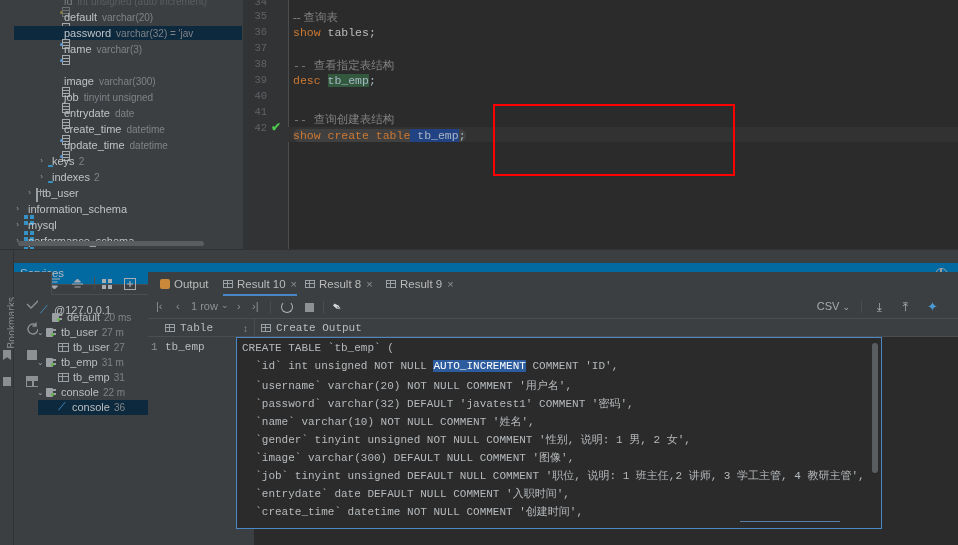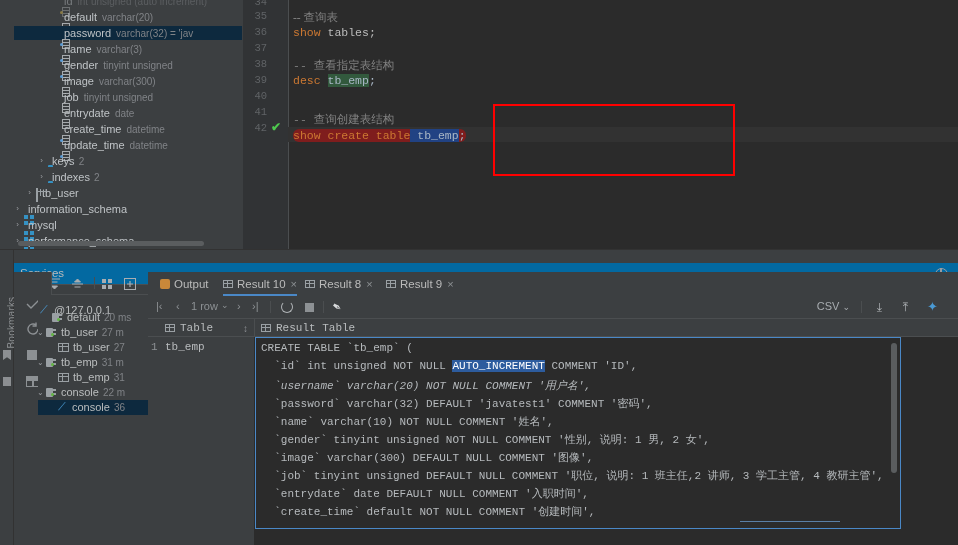--- a/index.html
+++ b/index.html
@@ -53,21 +53,21 @@
   .editor{ position:absolute; left:243px; top:0; width:715px; height:249px; background:#2b2b2b; }
   .gutter{ position:absolute; left:0; top:0; width:45px; height:249px; background:#313335; }
   .gline{ position:absolute; right:21px; font-family:"Liberation Mono", monospace; font-size:10.5px; color:#606366; text-align:right; }
   .gcheck{ position:absolute; left:28px; color:#4ec94e; font-size:12px; font-weight:bold; }
   .code{ position:absolute; left:45px; top:0; right:0; height:249px; }
   .cl{ position:absolute; left:5px; font-family:"Liberation Mono", monospace; font-size:11.5px; white-space:pre; }
   .cmt{ color:#808080; }
   .kw{ color:#cc7832; }
   .tbl{ color:#a9b7c6; background:#32593d; }
   .sel-line{ position:absolute; left:0; right:0; height:15px; background:#323232; }
-  .sel-txt{ background:#7f1d1d;border-radius:6px; }
+  .sel-txt{ background:#404040;border-radius:6px; }
   .sel-txt .kw{ color:#cc7832; }
   .editor-divider{ position:absolute; left:45px; top:0; width:1px; height:249px; background:#4b4e50; }
 
   .redbox{ position:absolute; left:250px; top:104px; width:242px; height:72px; border:2px solid #ff0000; }
 
   
   .services{ position:absolute; left:0; top:249px; width:958px; height:296px; background:#3c3f41; border-top:1px solid #323232; }
   .svc-header{ position:absolute; left:14px; top:0; width:944px; height:22px; background:#0369a1; border-bottom:1px solid #4b4e50;margin-top:13px; }
   .svc-title{ position:absolute; left:6px; top:4px; font-size:11.5px; color:#bbbbbb; }
   .gear{ position:absolute; right:10px; top:5px; width:13px; height:13px; border:1.4px solid #9a9da1; border-radius:50%; }
@@ -125,41 +125,40 @@
   .colhdr{ position:absolute; left:0; top:46px; width:810px; height:19px; background:#3c3f41; border-top:1px solid #4b4e50; border-bottom:1px solid #4b4e50; }
   .ch{ position:absolute; top:3px; font-family:"Liberation Mono", monospace; font-size:11px; color:#b9bcbe; }
   .chsort{ position:absolute; left:95px; top:4px; color:#8d9194; font-size:10px; }
   .colsep{ position:absolute; left:106px; top:0; width:1px; height:19px; background:#4b4e50; }
 
   .gridbody{ position:absolute; left:0; top:65px; width:810px; height:209px; background:#2b2b2b; }
   .rowhdrbg{ position:absolute; left:0; top:0; width:106px; height:209px; background:#3c3f41; }
   .rownum{ position:absolute; left:3px; top:4px; font-family:"Liberation Mono", monospace; font-size:11px; color:#8d9194; }
   .rowval{ position:absolute; left:17px; top:4px; font-family:"Liberation Mono", monospace; font-size:11px; color:#b9bcbe; }
 
-  .cellbox{ position:absolute; left:107px; top:0; width:646px; height:192px; border:1px solid #4a88c7; background:#2b2b2b; overflow:hidden; }
+  .cellbox{ position:absolute; left:88px; top:0; width:646px; height:192px; border:1px solid #4a88c7; background:#2b2b2b; overflow:hidden; }
   .sqline{ position:absolute; left:5px; font-family:"Liberation Mono", monospace; font-size:11px; color:#b6babd; white-space:pre; }
   .hl{ background:#2d5c9e; color:#ffffff;text-align:right; }
   .cellscroll{ position:absolute; right:3px; top:5px; width:6px; height:130px; background:#5a5d5f; border-radius:3px; }
 
   .watermark{ position:absolute; right:12px; bottom:8px; font-size:16px; color:#d4d7d9; letter-spacing:.5px; white-space:nowrap; }
   .wmline{ position:absolute; right:118px; bottom:23px; width:100px; height:1px; background:#5a7fa6; }
 </style>
 </head>
 <body>
 
 <div class="app">
 
   <div class="top">
 
     <div class="dbtree" id="dbtree">
         <div class="trow" style="position: absolute; left: 0px; right: 0px; top: -6px; opacity: 0.45;"><span style="display:inline-block;width:46px;"></span><span class="ico"><span class="ic-col"><i class="bx"></i><i class="l1"></i><i class="l2"></i><i class="key" style="background:#e8c34a;"></i></span></span><span class="nm">id</span><span class="ty">int unsigned (auto increment)</span></div>
         <div class="trow" style="position: absolute; left: 0px; right: 0px; top: 10px;"><span style="display:inline-block;width:46px;"></span><span class="ico"><span class="ic-col"><i class="bx"></i><i class="l1"></i><i class="l2"></i><i class="key"></i></span></span><span class="nm">default</span><span class="ty">varchar(20)</span></div>
         <div class="trow sel" style="position: absolute; left: 0px; right: 0px; top: 26px;"><span style="display:inline-block;width:46px;"></span><span class="ico"><span class="ic-col"><i class="bx"></i><i class="l1"></i><i class="l2"></i><i class="key"></i></span></span><span class="nm">password</span><span class="ty">varchar(32) = 'jav</span></div>
         <div class="trow" style="position: absolute; left: 0px; right: 0px; top: 42px;"><span style="display:inline-block;width:46px;"></span><span class="ico"><span class="ic-col"><i class="bx"></i><i class="l1"></i><i class="l2"></i><i class="key"></i></span></span><span class="nm">name</span><span class="ty">varchar(3)</span></div>
-        <div class="trow" style="position: absolute; left: 0px; right: 0px; top: 58px;"><span style="display:inline-block;width:46px;"></span><span class="ico"><span class="ic-col"><i class="bx"></i><i class="l1"></i><i class="l2"></i><i class="key"></i></span></span><span class="nm">gender</span><span class="ty">tinyint unsigned</span></div>
         <div class="trow" style="position: absolute; left: 0px; right: 0px; top: 74px;"><span style="display:inline-block;width:46px;"></span><span class="ico"><span class="ic-col nokey"><i class="bx"></i><i class="l1"></i><i class="l2"></i></span></span><span class="nm">image</span><span class="ty">varchar(300)</span></div>
         <div class="trow" style="position: absolute; left: 0px; right: 0px; top: 106px;"><span style="display:inline-block;width:46px;"></span><span class="ico"><span class="ic-col nokey"><i class="bx"></i><i class="l1"></i><i class="l2"></i></span></span><span class="nm">entrydate</span><span class="ty">date</span></div>
         <div class="trow" style="position: absolute; left: 0px; right: 0px; top: 90px;"><span style="display:inline-block;width:46px;"></span><span class="ico"><span class="ic-col nokey"><i class="bx"></i><i class="l1"></i><i class="l2"></i></span></span><span class="nm">job</span><span class="ty">tinyint unsigned</span></div>
         <div class="trow" style="position: absolute; left: 0px; right: 0px; top: 122px;"><span style="display:inline-block;width:46px;"></span><span class="ico"><span class="ic-col"><i class="bx"></i><i class="l1"></i><i class="l2"></i><i class="key"></i></span></span><span class="nm">create_time</span><span class="ty">datetime</span></div>
         <div class="trow" style="position: absolute; left: 0px; right: 0px; top: 138px;"><span style="display:inline-block;width:46px;"></span><span class="ico"><span class="ic-col"><i class="bx"></i><i class="l1"></i><i class="l2"></i><i class="key"></i></span></span><span class="nm">update_time</span><span class="ty">datetime</span></div>
         <div class="trow" style="position: absolute; left: 0px; right: 0px; top: 154px;"><span class="arrow" style="left:23px;">›</span><span style="display:inline-block;width:34px;"></span><span class="ico"><span class="ic-folder"></span></span><span class="nm">keys</span><span class="cnt">2</span></div>
         <div class="trow" style="position: absolute; left: 0px; right: 0px; top: 170px;"><span class="arrow" style="left:23px;">›</span><span style="display:inline-block;width:34px;"></span><span class="ico"><span class="ic-folder"></span></span><span class="nm">indexes</span><span class="cnt">2</span></div>
         <div class="trow" style="position: absolute; left: 0px; right: 0px; top: 186px;"><span class="arrow" style="left:11px;">›</span><span style="display:inline-block;width:22px;"></span><span class="ico"><span class="ic-table"></span></span><span class="nm">tb_user</span></div>
         <div class="trow" style="position: absolute; left: 0px; right: 0px; top: 202px;"><span class="arrow" style="left:-1px;">›</span><span style="display:inline-block;width:10px;"></span><span class="ico"><span class="ic-schema"><i class="a"></i><i class="b"></i><i class="c"></i><i class="d"></i></span></span><span class="nm">information_schema</span></div>
         <div class="trow" style="position: absolute; left: 0px; right: 0px; top: 218px;"><span class="arrow" style="left:-1px;">›</span><span style="display:inline-block;width:10px;"></span><span class="ico"><span class="ic-schema"><i class="a"></i><i class="b"></i><i class="c"></i><i class="d"></i></span></span><span class="nm">mysql</span></div>
@@ -311,40 +310,40 @@
       <div class="colhdr">
         <div class="ch" style="left:17px;">
           <span class="tabgrid" style="vertical-align:-1px;"></span>
         </div>
         <div class="ch" style="left:32px;">Table</div>
         <div class="chsort">↕</div>
         <div class="colsep"></div>
         <div class="ch" style="left:113px;">
           <span class="tabgrid" style="vertical-align:-1px;"></span>
         </div>
-        <div class="ch" style="left:128px;">Result Table</div>
+        <div class="ch" style="left:128px;">Create Output</div>
       </div>
 
       <div class="gridbody">
         <div class="rowhdrbg"></div>
         <div class="rownum">1</div>
         <div class="rowval">tb_emp</div>
 
         <div class="cellbox">
           <div id="sqllines">
               <div class="sqline" style="top: 4px;">CREATE TABLE `tb_emp` (</div>
               <div class="sqline" style="top: 22px;">  `id` int unsigned NOT NULL <span class="hl">AUTO_INCREMENT</span> COMMENT 'ID',</div>
-              <div class="sqline" style="top: 40px; font-style: italic;">  `username` varchar(20) NOT NULL COMMENT '用户名',</div>
+              <div class="sqline" style="top: 40px;">  `username` varchar(20) NOT NULL COMMENT '用户名',</div>
               <div class="sqline" style="top: 58px;">  `password` varchar(32) DEFAULT 'javatest1' COMMENT '密码',</div>
               <div class="sqline" style="top: 76px;">  `name` varchar(10) NOT NULL COMMENT '姓名',</div>
               <div class="sqline" style="top: 94px;">  `gender` tinyint unsigned NOT NULL COMMENT '性别, 说明: 1 男, 2 女',</div>
               <div class="sqline" style="top: 112px;">  `image` varchar(300) DEFAULT NULL COMMENT '图像',</div>
               <div class="sqline" style="top: 130px;">  `job` tinyint unsigned DEFAULT NULL COMMENT '职位, 说明: 1 班主任,2 讲师, 3 学工主管, 4 教研主管',</div>
               <div class="sqline" style="top: 148px;">  `entrydate` date DEFAULT NULL COMMENT '入职时间',</div>
-              <div class="sqline" style="top: 166px;">  `create_time` default NOT NULL COMMENT '创建时间',</div>
+              <div class="sqline" style="top: 166px;">  `create_time` datetime NOT NULL COMMENT '创建时间',</div>
             </div>
           <div class="cellscroll"></div>
         </div>
       </div>
     </div>
   </div>
 
   <div class="wmline"></div>
 </div>
 

